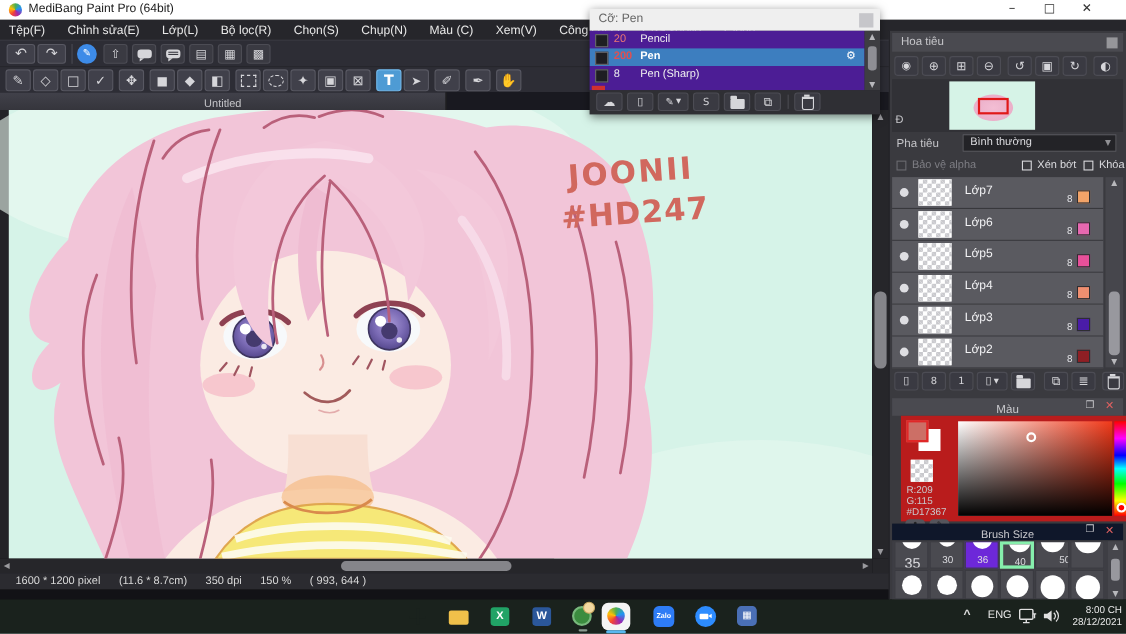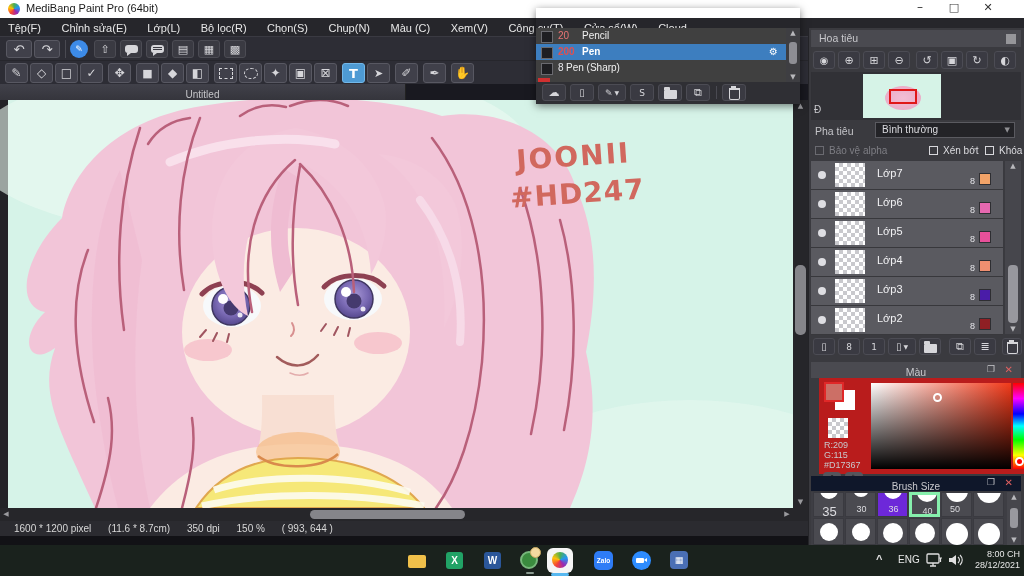--- a/index.html
+++ b/index.html
@@ -332,21 +332,21 @@
     <div class="t" style="left:66px;top:0;width:31px;height:25px;background:#6d28d9;border:1px solid #3A3A40;overflow:hidden">
       <span class="t" style="left:6px;top:-12px;width:18px;height:18px;border-radius:50%;background:#fff"></span>
       <span class="t" style="left:0;top:11px;width:31px;text-align:center;font-size:9px;color:#DCDCE0">36</span>
     </div>
     <div class="t" style="left:98px;top:0;width:31px;height:25px;background:#4A4A50;border:3px solid #86efac;overflow:hidden">
       <span class="t" style="left:5px;top:-13px;width:20px;height:20px;border-radius:50%;background:#fff"></span>
       <span class="t" style="left:0;top:11px;width:31px;text-align:center;font-size:9px;color:#DCDCE0">40</span>
     </div>
     <div class="t" style="left:130px;top:0;width:31px;height:25px;background:#4A4A50;border:1px solid #3A3A40;overflow:hidden">
       <span class="t" style="left:4px;top:-13px;width:22px;height:22px;border-radius:50%;background:#fff"></span>
-      <span class="t" style="left:8px;top:11px;width:31px;text-align:left;font-size:9px;color:#DCDCE0">50</span>
+      <span class="t" style="left:0;top:11px;width:31px;text-align:right;font-size:9px;color:#DCDCE0">50</span>
     </div>
     <div class="t" style="left:162px;top:0;width:31px;height:25px;background:#4A4A50;border:1px solid #3A3A40;overflow:hidden">
       <span class="t" style="left:3px;top:-14px;width:24px;height:24px;border-radius:50%;background:#fff"></span>
       <span class="t" style="left:0;top:28px;width:31px;text-align:left;font-size:10px;color:#DCDCE0">60</span>
     </div>
     <div class="t" style="left:2px;top:26px;width:31px;height:27px;background:#4A4A50;border:1px solid #3A3A40">
         <span class="t" style="left:6px;top:4px;width:18px;height:18px;border-radius:50%;background:#fff"></span>
       </div>
     <div class="t" style="left:34px;top:26px;width:31px;height:27px;background:#4A4A50;border:1px solid #3A3A40">
         <span class="t" style="left:6px;top:4px;width:18px;height:18px;border-radius:50%;background:#fff"></span>
@@ -365,36 +365,40 @@
       </div>
   </div>
   <div class="t" style="left:198px;top:464px;width:14px;height:53px;background:#46464C">
     <span class="t g" style="left:0;top:0;width:14px;height:10px;font-size:7px;color:#B8B8BC;text-align:center;line-height:10px">▲</span>
     <span class="t" style="left:3px;top:16px;width:8px;height:20px;background:#98989E;border-radius:3px"></span>
     <span class="t g" style="left:0;top:43px;width:14px;height:10px;font-size:7px;color:#B8B8BC;text-align:center;line-height:10px">▼</span>
   </div>
 </div>
 
 <div class="t" style="left:536px;top:8px;width:264px;height:96px;box-shadow:0 2px 8px rgba(0,0,0,0.5)">
-  <div class="t" style="left:0;top:20px;width:250px;height:54px;background:#404040;overflow:hidden">
+  <div class="t" style="left:0;top:0;width:264px;height:20px;background:#EFEFEF">
+    <span style="position:absolute;left:8px;top:3px;font-size:11px;color:#666">Cỡ: Pen</span>
+    <span style="position:absolute;right:6px;top:4px;width:13px;height:13px;background:#C6C6CA"></span>
+  </div>
+  <div class="t" style="left:0;top:20px;width:250px;height:54px;background:#4c1d95;overflow:hidden">
     <div style="position:relative;height:16px">
       <span style="position:absolute;left:5px;top:3px;width:10px;height:10px;background:#1E1E22;border:1px solid #6A6A70"></span>
       <span style="position:absolute;left:22px;top:2px;font-size:10px;color:#E87474">20</span>
       <span style="position:absolute;left:46px;top:2px;font-size:10px;color:#F0F0F0">Pencil</span>
     </div>
     <div style="position:relative;height:16px;background:#3D7EBF">
       <span style="position:absolute;left:5px;top:3px;width:10px;height:10px;background:#1E1E22;border:1px solid #6A6A70"></span>
       <span style="position:absolute;left:22px;top:2px;font-size:10px;color:#E05050;font-weight:bold">200</span>
       <span style="position:absolute;left:46px;top:2px;font-size:10px;color:#FFFFFF;font-weight:bold">Pen</span>
       <span class="g" style="position:absolute;right:8px;top:2px;font-size:10px;color:#FFFFFF">⚙</span>
     </div>
     <div style="position:relative;height:16px">
       <span style="position:absolute;left:5px;top:3px;width:10px;height:10px;background:#1E1E22;border:1px solid #6A6A70"></span>
       <span style="position:absolute;left:22px;top:2px;font-size:10px;color:#E8E8EC">8</span>
-      <span style="position:absolute;left:30px;top:2px;font-size:10px;color:#F0F0F0">Pen (Sharp)</span>
+      <span style="position:absolute;left:46px;top:2px;font-size:10px;color:#F0F0F0">Pen (Sharp)</span>
     </div>
     <div style="position:relative;height:8px">
       <span style="position:absolute;left:2px;top:2px;width:12px;height:6px;background:#D03030"></span>
     </div>
   </div>
   <div class="t" style="left:250px;top:20px;width:14px;height:54px;background:#3E3E42">
     <span class="t g" style="left:0;top:0;width:14px;height:10px;font-size:7px;color:#B8B8BC;text-align:center;line-height:10px">▲</span>
     <span class="t" style="left:3px;top:14px;width:8px;height:22px;background:#8E8E94;border-radius:3px"></span>
     <span class="t g" style="left:0;top:44px;width:14px;height:10px;font-size:7px;color:#B8B8BC;text-align:center;line-height:10px">▼</span>
   </div>

